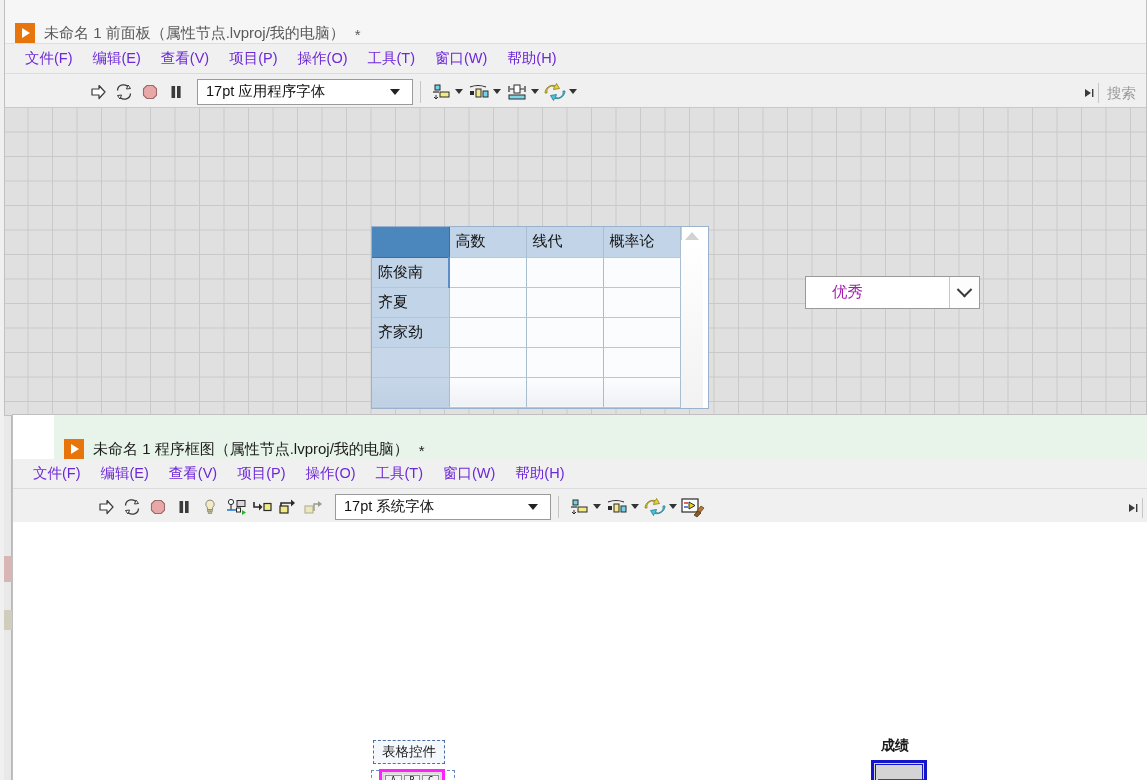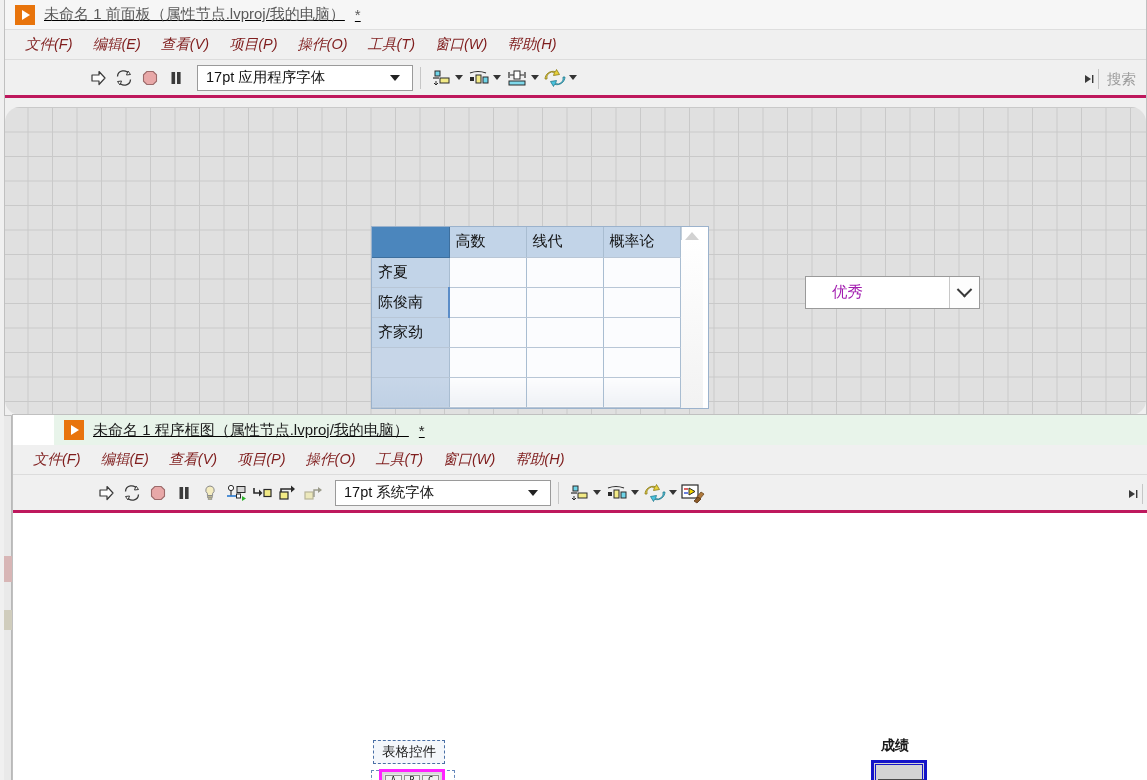--- a/index.html
+++ b/index.html
@@ -12,35 +12,35 @@
   #root { position: relative; width: 1147px; height: 780px; background: #ffffff; }
 
   
   .bg-strip { position: absolute; left: 0; top: 0; width: 12px; height: 780px; background: #f0f0f0; }
   .bg-strip-inner { position:absolute; left:4px; top:0; width:8px; height:780px; background:#e9e9e9; border-right:1px solid #b9b9b9;}
   .bg-mark { position:absolute; left:4px; width:8px; height:18px; }
 
   
   .fp-window { position: absolute; left: 4px; top: 0; width: 1143px; height: 416px;
                background: #f0f0f0; border: 1px solid #c0c0c0; border-top: none; }
-  .titlebar { height: 30px; display: flex; align-items: center; padding-left: 10px; text-decoration: underline; }
+  .titlebar { height: 44px; display: flex; align-items: flex-end; padding-left: 10px; }
   .fp-title { background: #f6f6f6; border-bottom: 1px solid #dedede; }
   .bd-title { background: #e8f4ea; margin-left: 41px; }
   .lv-icon { width: 20px; height: 20px; background: #e8740c; display: inline-flex;
              align-items: center; justify-content: center; flex: 0 0 auto; margin-right: 9px; }
   .lv-icon::after { content: ""; border-left: 8px solid #ffffff; border-top: 5px solid transparent;
                     border-bottom: 5px solid transparent; margin-left: 2px; }
   .title-text { font-size: 15px; color: #5a5a5a; white-space: nowrap; }
   .bd-title .title-text { color: #1b1b1b; }
   .title-asterisk { margin-left: 10px; color: #5a5a5a; font-size: 15px; }
 
   
   .menubar { height: 30px; background: #f0f0f0; display: flex; align-items: center;
              padding-left: 10px; border-bottom: 1px solid #dcdcdc; }
-  .menu-item { font-size: 14.5px; color: #7f1d1d; padding: 2px 10px; white-space: nowrap; cursor: default; font-style: italic; }
+  .menu-item { font-size: 14.5px; color: #6d28d9; padding: 2px 10px; white-space: nowrap; cursor: default; }
 
   
   .toolbar { height: 38px; background: #f0f0f0; display: flex; align-items: center;
              border-bottom: 3px solid #be185d; padding-left: 10px; position: relative; }
   .tb-sep { width: 1px; height: 22px; background: #c6c6c6; margin: 0 7px; flex: 0 0 auto; }
   .tb-btn { width: 26px; height: 26px; display: inline-flex; align-items: center;
             justify-content: center; flex: 0 0 auto; cursor: default; }
   .tb-btn svg { display: block; }
   .drop-arrow { width: 0; height: 0; border-left: 4px solid transparent; border-right: 4px solid transparent;
                 border-top: 5px solid #333; margin-left: 1px; margin-right: 3px; align-self: center; }
@@ -56,21 +56,21 @@
   .search-divider { width:1px;height:20px;background:#c6c6c6; margin-left:2px;}
 
   
   .fp-canvas { position: absolute; left: 0; right: 0; top: 107px; bottom: 0;
                background-color: #e0e0e0;
                background-image:
                   linear-gradient(to right, #c9c9c9 1px, transparent 1px),
                   linear-gradient(to bottom, #c9c9c9 1px, transparent 1px);
                background-size: 24.5px 24.5px;
                background-position: -2px 0px;
-               overflow: hidden; border-radius: 15px; }
+               overflow: hidden; }
 
   
   .tbl-wrap { position: absolute; left: 366px; top: 119px; width: 338px; height: 183px;
               border: 1px solid #9bb2cc; background: #ffffff; display: flex; }
   .tbl { border-collapse: collapse; table-layout: fixed; }
   .tbl td { height: 30px; font-size: 15px; color: #111; padding: 0 6px;
             border-right: 1px solid #a9bdd1; border-bottom: 1px solid #b8c6d6; }
   .corner-cell { width: 77px; background: #4b86bd; border-right: 1px solid #3d6f9e !important;
                  border-bottom: 1px solid #3d6f9e !important; }
   .rowhead { width: 77px; background: #c2d4e8; font-weight: normal; }
@@ -254,28 +254,28 @@
       <div class="tbl-wrap">
         <table class="tbl">
           <tbody>
               <tr>
             <td class="corner-cell"></td>
             <td class="rowhead">高数</td>
             <td class="rowhead">线代</td>
             <td class="rowhead">概率论</td>
           </tr>
           <tr>
-            <td class="rowhead">齐夏</td>
-            <td class="datacell"></td>
-            <td class="datacell"></td>
-            <td class="datacell"></td>
-          </tr>
-          <tr>
             <td class="rowhead">陈俊南</td>
             <td class="datacell sel-edge"></td>
+            <td class="datacell"></td>
+            <td class="datacell"></td>
+          </tr>
+          <tr>
+            <td class="rowhead">齐夏</td>
+            <td class="datacell"></td>
             <td class="datacell"></td>
             <td class="datacell"></td>
           </tr>
           <tr>
             <td class="rowhead">齐家劲</td>
             <td class="datacell"></td>
             <td class="datacell"></td>
             <td class="datacell"></td>
           </tr>
           <tr>

